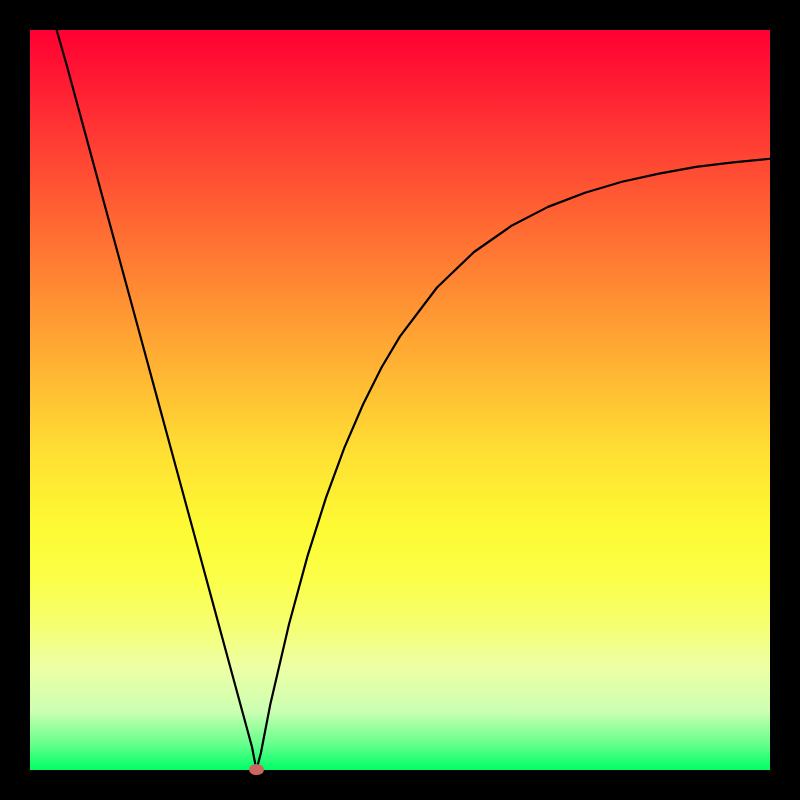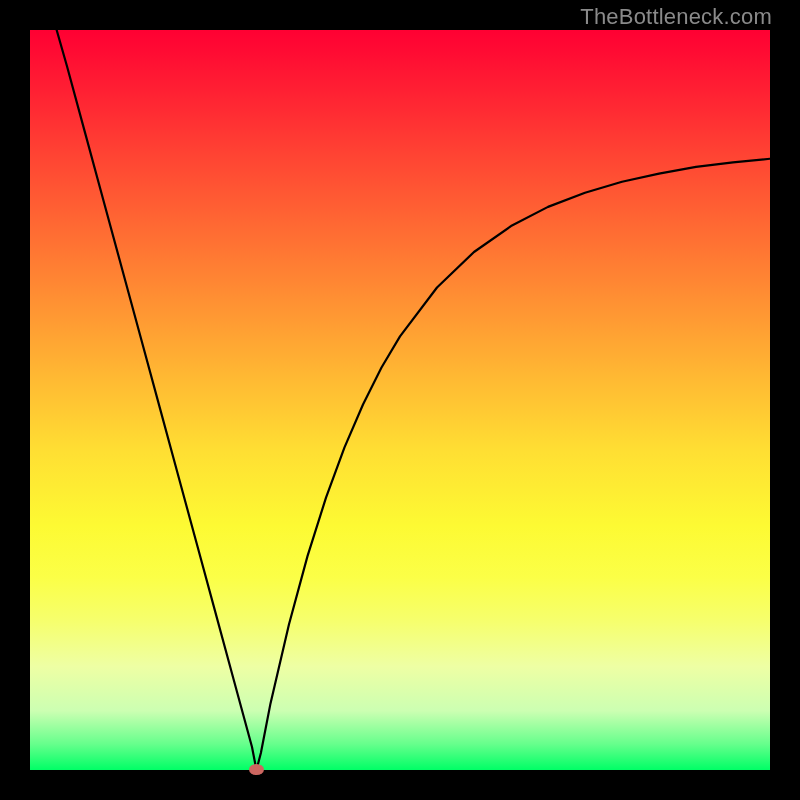--- a/index.html
+++ b/index.html
@@ -68,14 +68,13 @@
 </head>
 <body>
 
 <div class="frame">
   <div class="plot">
     <svg class="curve" viewBox="0 0 740 740" preserveAspectRatio="none">
       <path id="curvePath" d="M26.64 0.00 L37.00 36.26 L55.50 104.34 L74.00 172.42 L92.50 240.50 L111.00 308.58 L129.50 376.66 L148.00 444.74 L166.50 512.82 L185.00 580.90 L203.50 648.98 L222.00 717.06 L226.44 740.00 L230.88 722.98 L240.50 673.40 L259.00 594.22 L277.50 526.14 L296.00 467.68 L314.50 417.36 L333.00 374.44 L351.50 337.44 L370.00 306.36 L407.00 257.52 L444.00 222.00 L481.00 196.10 L518.00 176.86 L555.00 162.80 L592.00 151.70 L629.00 143.56 L666.00 136.90 L703.00 132.46 L740.00 128.76" fill="none" stroke="#000000" stroke-width="2.2" stroke-linecap="round" stroke-linejoin="round"></path>
     </svg>
     <div id="minMarker" class="marker" style="left: 218.94px; top: 734px;"></div>
   </div>
-  <div class="watermark">TheBottleneck.com</div>
 </div>
 
 </body></html>

